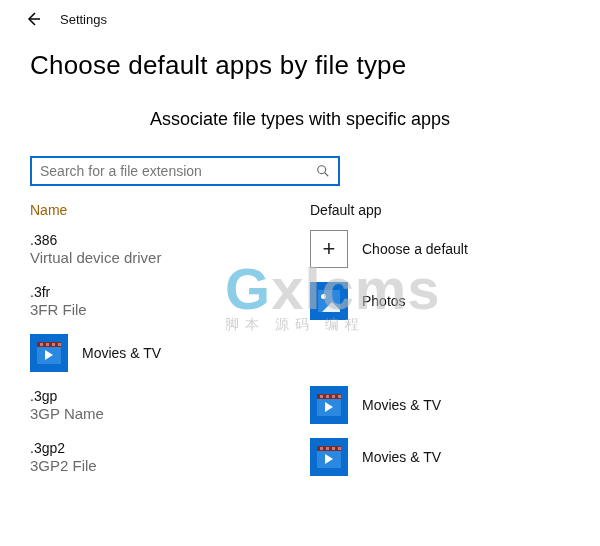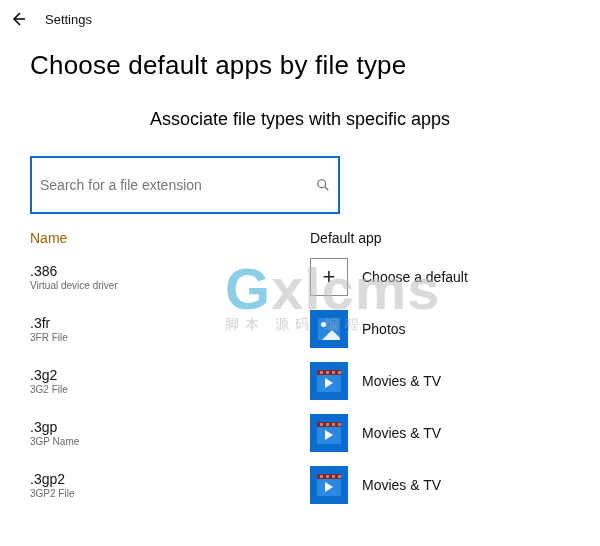--- a/index.html
+++ b/index.html
@@ -8,21 +8,21 @@
       background: #fff;
       color: #000;
       width: 600px;
       height: 546px;
       overflow: hidden;
       position: relative;
     }
     .header {
       display: flex;
       align-items: center;
-      padding: 10px 16px 6px 9px;
+      padding: 10px 16px 6px 24px;
       gap: 18px;
     }
     .back-arrow {
       width: 18px; height: 18px;
       display: flex; align-items: center; justify-content: center;
       cursor: pointer;
     }
     .header-title {
       font-size: 13px;
       font-weight: 400;
@@ -40,21 +40,21 @@
       font-size: 18px;
       font-weight: 400;
       margin-bottom: 26px;
       text-align: center;
     }
     .search-box {
       display: flex;
       align-items: center;
       width: 310px;
       border: 2px solid #0a6cce;
-      padding: 19px 8px;
+      padding: 5px 8px;
       margin-bottom: 16px;
     }
     .search-box input {
       flex: 1;
       border: none;
       outline: none;
       font-size: 14px;
       background: transparent;
     }
     .search-box input::placeholder { color: #777; }
@@ -62,21 +62,21 @@
     .columns {
       display: flex;
       margin-bottom: 12px;
     }
     .col-name { flex: 0 0 280px; font-size: 14px; color:#a16207; }
     .col-app  { flex: 1; font-size: 14px; color:#111; }
     .rows { display: flex; flex-direction: column; gap: 14px; }
     .row { display: flex; align-items: center; }
     .row .ext-col { flex: 0 0 280px; }
     .ext { font-size: 14px; color:#111; }
-    .desc { font-size: 10px; color: #6a6a6a; margin-top: 1px; }
+    .desc { font-size: 15px; color: #6a6a6a; margin-top: 1px; }
     .app-col { flex:1; display: flex; align-items: center; gap: 14px; }
     .app-icon {
       width: 38px; height: 38px;
       display: flex; align-items: center; justify-content: center;
       font-size: 20px;
     }
     .icon-plus {
       border: 1px solid #888;
       color: #222;
       background: #fff;
@@ -191,24 +191,20 @@
           <div class="desc">3FR File</div>
         </div>
         <div class="app-col">
           <div class="app-icon icon-blue">
             <div class="photos-inner"></div>
           </div>
           <div class="app-label">Photos</div>
         </div>
       </div>
       <div class="row">
-        <div class="ext-col">
-          <div class="ext">.3g2</div>
-          <div class="desc">3G2 File</div>
-        </div>
         <div class="app-col">
           <div class="app-icon icon-blue">
             <div class="movie-inner"></div>
           </div>
           <div class="app-label">Movies &amp; TV</div>
         </div>
       </div>
       <div class="row">
         <div class="ext-col">
           <div class="ext">.3gp</div>

